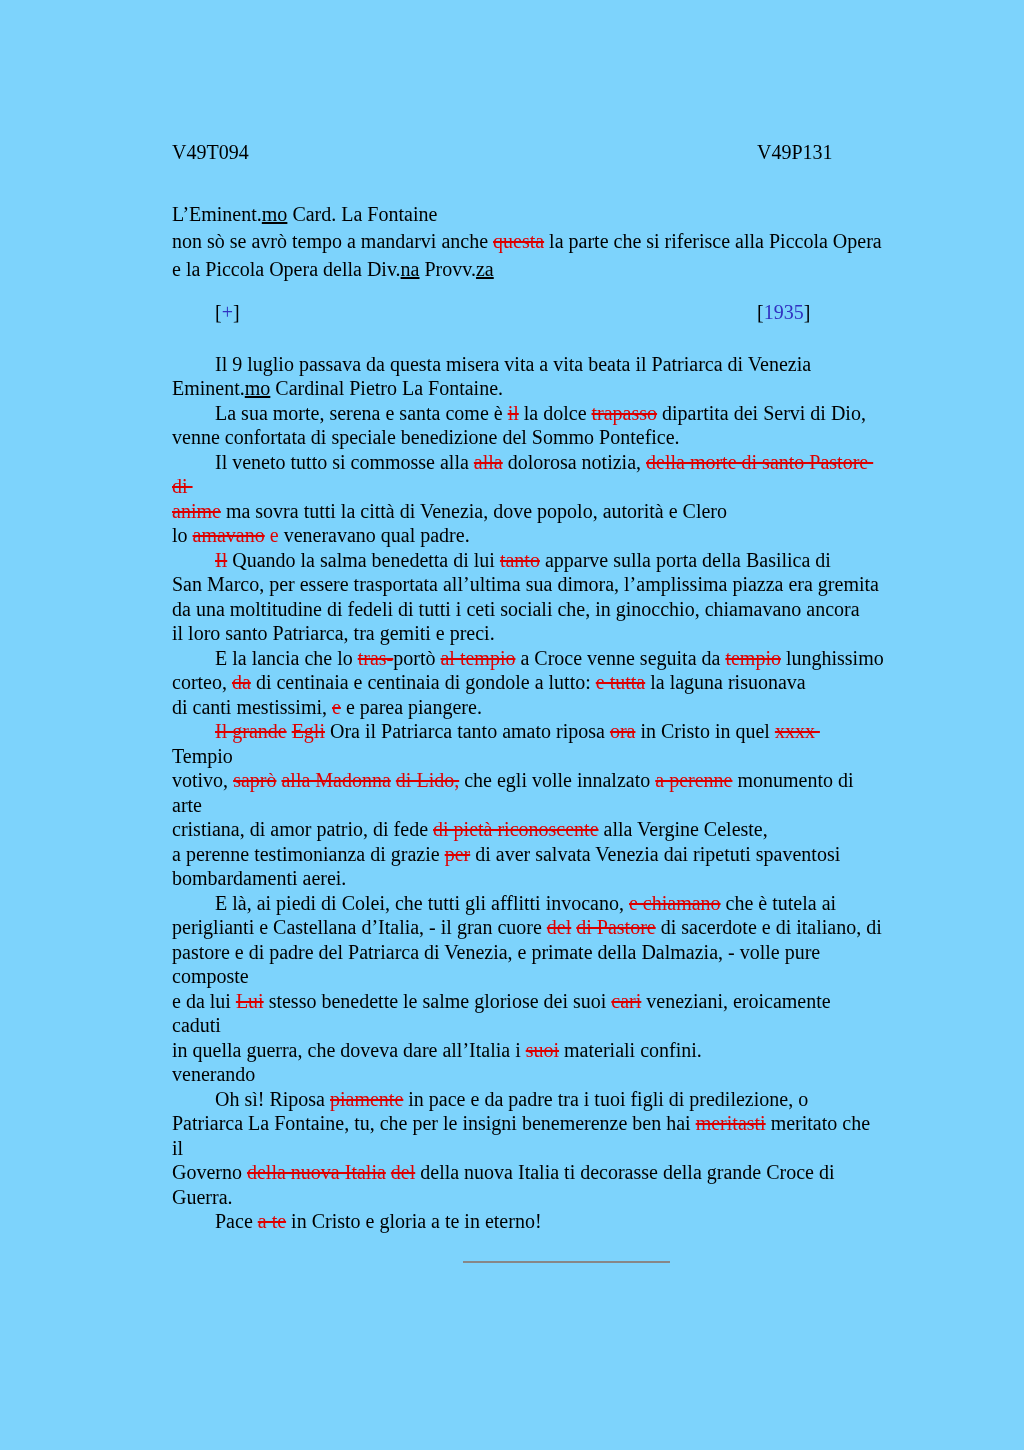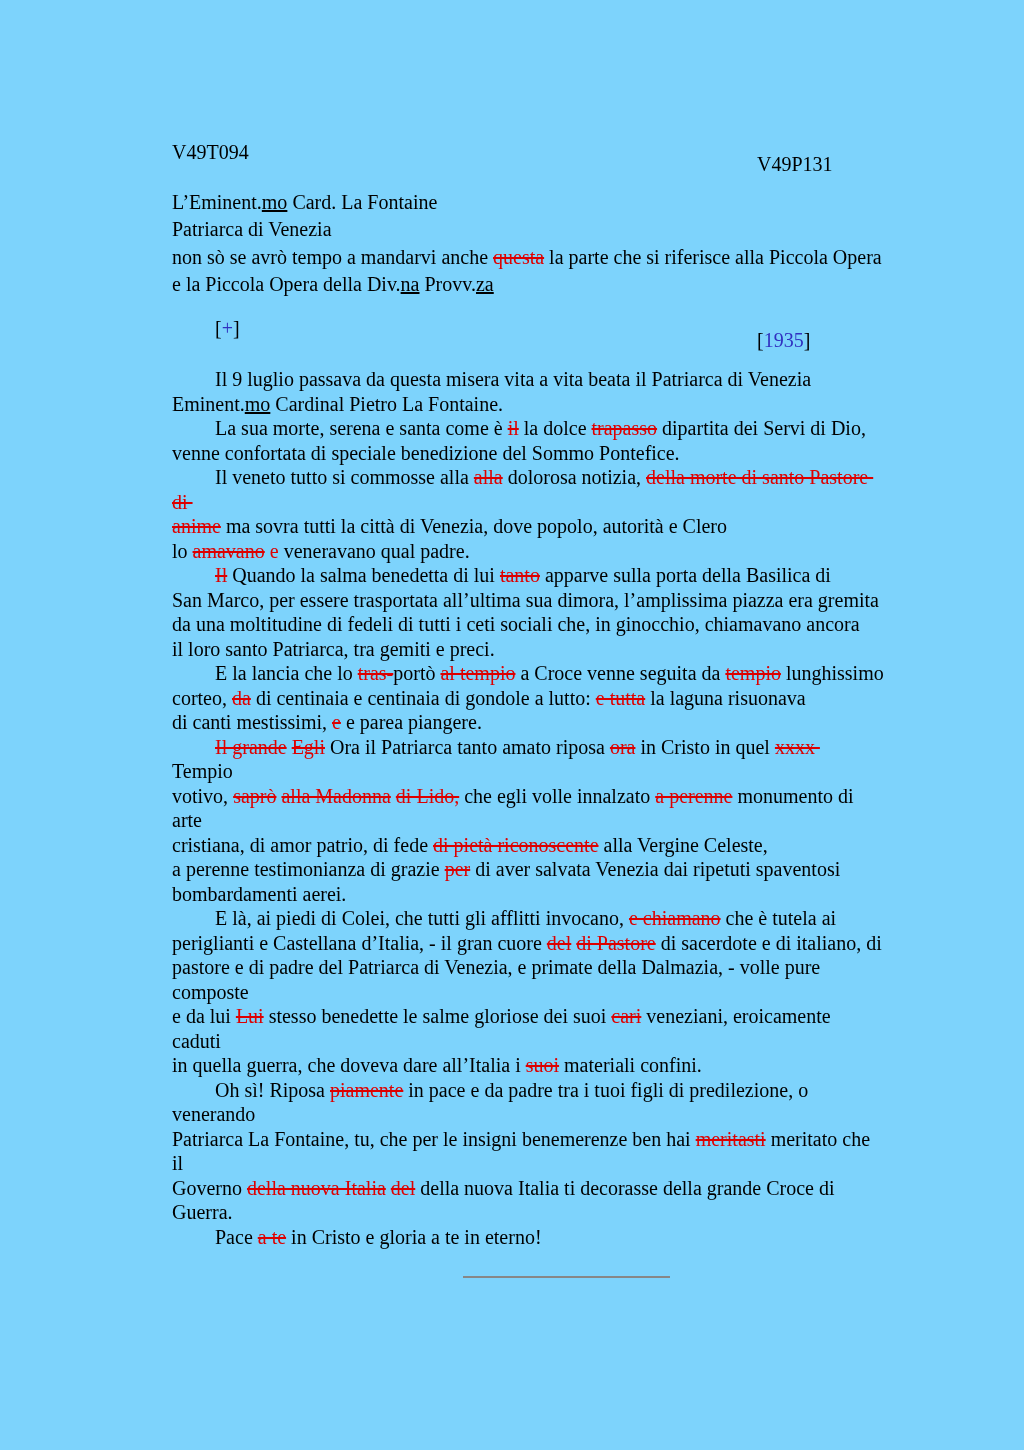--- a/index.html
+++ b/index.html
@@ -3,22 +3,22 @@
 <meta charset="utf-8">
 <style>
   html, body { margin:0; padding:0; background:#ffffff; }
   .page {
     position:relative; width:1024px; height:1450px; background:#7dd3fc;
     font-family:"Liberation Serif","DejaVu Serif",serif;
     font-size:20px; color:#000; overflow:hidden;
   }
   .content { position:absolute; left:172px; top:140px; width:740px; }
   .row { position:relative; line-height:24.5px; }
-  .tabbed { position:absolute; left:585px; top:12px; }
-  .intro { margin-top:24px; line-height:27.5px; }
+  .tabbed { position:absolute; left:585px; top:0; }
+  .intro { margin-top:36px; line-height:27.5px; }
   .markers { margin-top:16px; line-height:27.5px; }
   .docbody { margin-top:25px; line-height:24.5px; }
   .line { white-space:pre; }
   .line.indent { padding-left:43px; }
   .r-n { color:#000000; }
   .r-d { color:var(--del-red); text-decoration:line-through; }
   .r-r { color:var(--del-red); }
   .r-u { text-decoration:underline; }
   .r-b { color:var(--mark-blue); }
   .divider {
@@ -32,21 +32,20 @@
 <div class="page" style="--del-red: #dd0000; --mark-blue: #3030c0; --div-gray: #878787;">
   <div class="content">
 
     <div class="row">
       <span>V49T094</span>
       <span class="tabbed">V49P131</span>
     </div>
 
     <div class="intro" id="intro-block">
         <div class="line"><span class="r-n">L’Eminent.</span><span class="r-u">mo</span><span class="r-n"> Card. La Fontaine</span></div>
-        <div class="line"><span class="r-n">Patriarca di Venezia</span></div>
         <div class="line"><span class="r-n">non sò se avrò tempo a mandarvi anche </span><span class="r-d">questa</span><span class="r-n"> la parte che si riferisce alla Piccola Opera</span></div>
         <div class="line"><span class="r-n">e la Piccola Opera della Div.</span><span class="r-u">na</span><span class="r-n"> Provv.</span><span class="r-u">za</span></div>
       </div>
 
     <div class="row markers">
       <span class="line indent" id="marker-left"><span class="r-n">[</span><span class="r-b">+</span><span class="r-n">]</span></span>
       <span class="tabbed line" id="marker-right"><span class="r-n">[</span><span class="r-b">1935</span><span class="r-n">]</span></span>
     </div>
 
     <div class="docbody" id="doc-body">
@@ -72,22 +71,22 @@
         <div class="line"><span class="r-n">cristiana, di amor patrio, di fede </span><span class="r-d">di pietà riconoscente</span><span class="r-n"> alla Vergine Celeste,</span></div>
         <div class="line"><span class="r-n">a perenne testimonianza di grazie </span><span class="r-d">per</span><span class="r-n"> di aver salvata Venezia dai ripetuti spaventosi</span></div>
         <div class="line"><span class="r-n">bombardamenti aerei.</span></div>
         <div class="line indent"><span class="r-n">E là, ai piedi di Colei, che tutti gli afflitti invocano, </span><span class="r-d">e chiamano</span><span class="r-n"> che è tutela ai</span></div>
         <div class="line"><span class="r-n">periglianti e Castellana d’Italia, - il gran cuore </span><span class="r-d">del</span><span class="r-n"> </span><span class="r-d">di Pastore</span><span class="r-n"> di sacerdote e di italiano, di</span></div>
         <div class="line"><span class="r-n">pastore e di padre del Patriarca di Venezia, e primate della Dalmazia, - volle pure</span></div>
         <div class="line"><span class="r-n">composte</span></div>
         <div class="line"><span class="r-n">e da lui </span><span class="r-d">Lui</span><span class="r-n"> stesso benedette le salme gloriose dei suoi </span><span class="r-d">cari</span><span class="r-n"> veneziani, eroicamente</span></div>
         <div class="line"><span class="r-n">caduti</span></div>
         <div class="line"><span class="r-n">in quella guerra, che doveva dare all’Italia i </span><span class="r-d">suoi</span><span class="r-n"> materiali confini.</span></div>
+        <div class="line"><span class="r-n">venerando</span></div>
         <div class="line indent"><span class="r-n">Oh sì! Riposa </span><span class="r-d">piamente</span><span class="r-n"> in pace e da padre tra i tuoi figli di predilezione, o</span></div>
-        <div class="line"><span class="r-n">venerando</span></div>
         <div class="line"><span class="r-n">Patriarca La Fontaine, tu, che per le insigni benemerenze ben hai </span><span class="r-d">meritasti</span><span class="r-n"> meritato che</span></div>
         <div class="line"><span class="r-n">il</span></div>
         <div class="line"><span class="r-n">Governo </span><span class="r-d">della nuova Italia</span><span class="r-n"> </span><span class="r-d">del</span><span class="r-n"> della nuova Italia ti decorasse della grande Croce di</span></div>
         <div class="line"><span class="r-n">Guerra.</span></div>
         <div class="line indent"><span class="r-n">Pace </span><span class="r-d">a te</span><span class="r-n"> in Cristo e gloria a te in eterno!</span></div>
       </div>
 
     <div class="divider"></div>
 
   </div>

